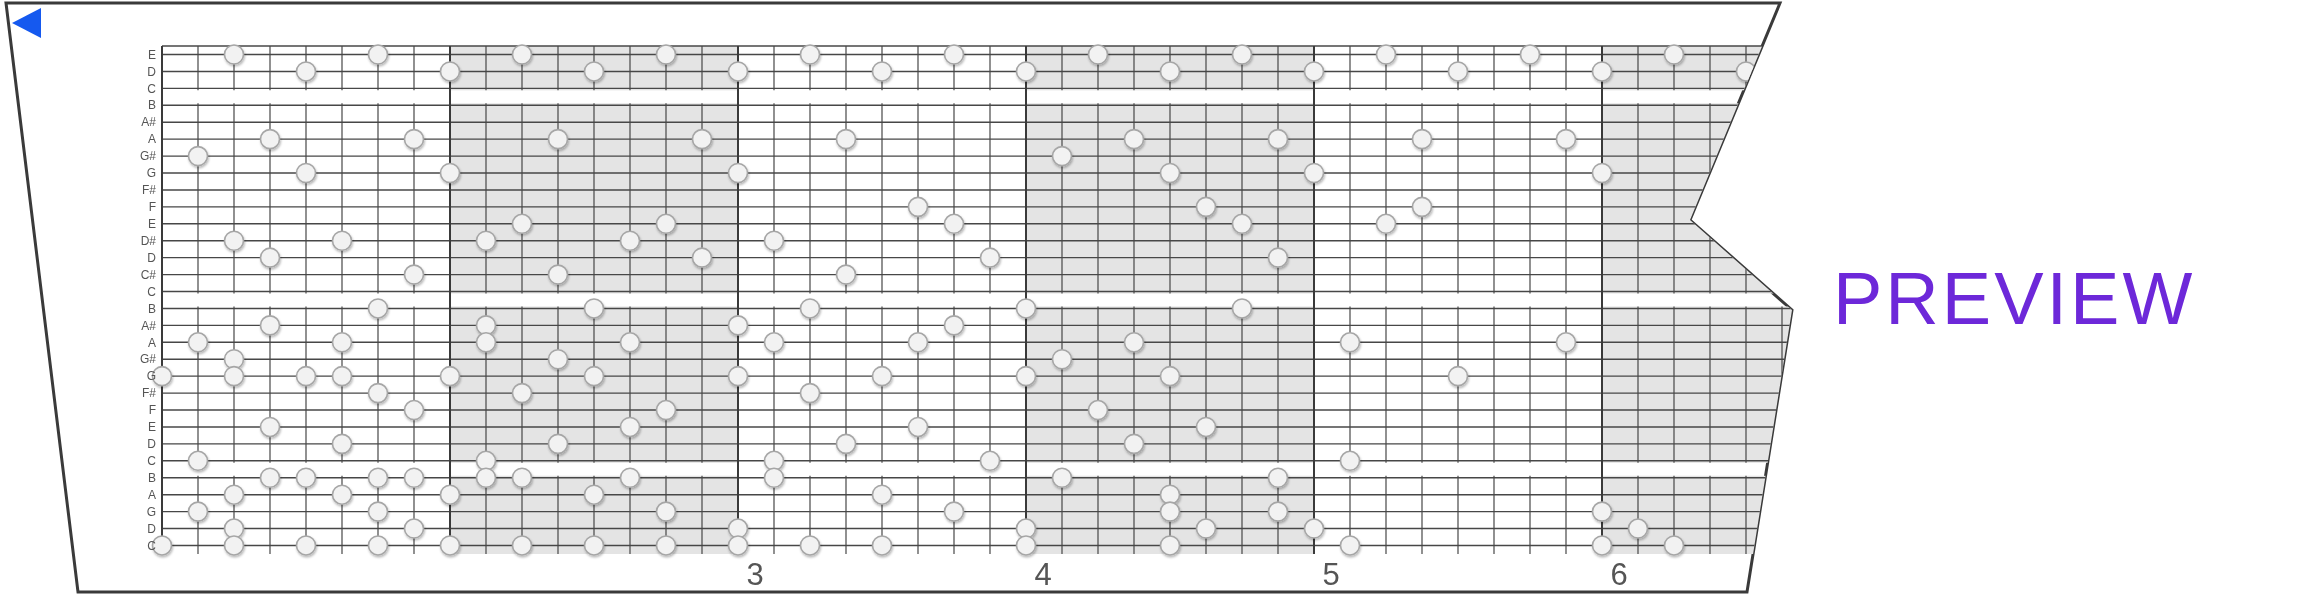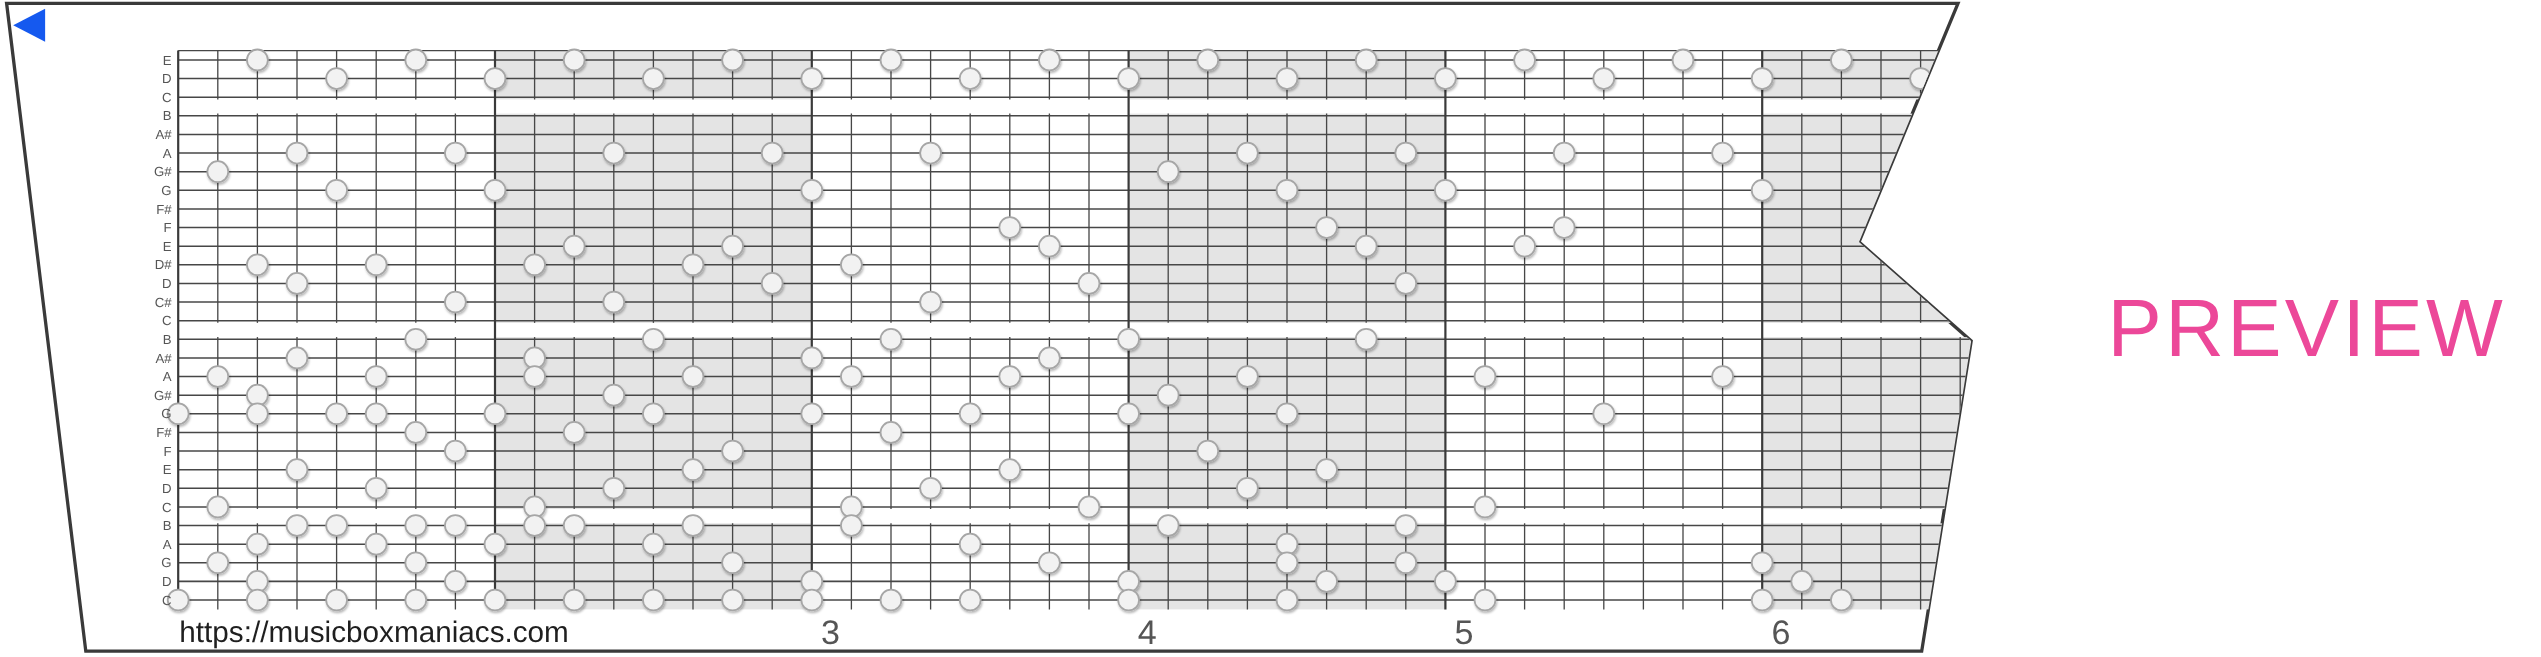--- a/index.html
+++ b/index.html
@@ -4,21 +4,21 @@
 <style>
   html,body{margin:0;padding:0;background:#ffffff;}
   body{width:2310px;height:597px;position:relative;overflow:hidden;
        font-family:"Liberation Sans","DejaVu Sans",sans-serif;}
   #stage{position:absolute;left:0;top:0;width:2310px;height:597px;}
   #gridsvg{position:absolute;left:0;top:0;}
   .title{position:absolute;left:163px;top:6px;font-size:27px;color:#1f1f1f;
          letter-spacing:0.2px;white-space:nowrap;}
   .url{position:absolute;left:163px;top:560px;font-size:27px;color:#1f1f1f;
        white-space:nowrap;}
-  .preview{position:absolute;left:1916px;top:256px;font-size:74px;color:#ec4899;
+  .preview{position:absolute;left:1833px;top:256px;font-size:74px;color:#6d28d9;
            letter-spacing:3px;font-weight:400;white-space:nowrap;}
 </style>
 </head>
 <body>
 
 <div id="stage">
   <svg id="gridsvg" width="2310" height="597" viewBox="0 0 2310 597">
       <defs>
         <clipPath id="stripClip">
           <polygon points="6,3 1780,3 1690,220 1792,310 1747,592 78,592"></polygon>
@@ -430,15 +430,14 @@
       <text x="156" y="498.88" text-anchor="end" font-size="12" fill="#555555" font-family="&quot;Liberation Sans&quot;,sans-serif">A</text>
       <text x="156" y="515.8100000000001" text-anchor="end" font-size="12" fill="#555555" font-family="&quot;Liberation Sans&quot;,sans-serif">G</text>
       <text x="156" y="532.74" text-anchor="end" font-size="12" fill="#555555" font-family="&quot;Liberation Sans&quot;,sans-serif">D</text>
       <text x="156" y="549.6700000000001" text-anchor="end" font-size="12" fill="#555555" font-family="&quot;Liberation Sans&quot;,sans-serif">C</text>
       <text x="755" y="585" text-anchor="middle" font-size="31" fill="#555555" font-family="&quot;Liberation Sans&quot;,sans-serif">3</text>
       <text x="1043" y="585" text-anchor="middle" font-size="31" fill="#555555" font-family="&quot;Liberation Sans&quot;,sans-serif">4</text>
       <text x="1331" y="585" text-anchor="middle" font-size="31" fill="#555555" font-family="&quot;Liberation Sans&quot;,sans-serif">5</text>
       <text x="1619" y="585" text-anchor="middle" font-size="31" fill="#555555" font-family="&quot;Liberation Sans&quot;,sans-serif">6</text>
       <polygon points="41,8 41,38 12,23" fill="#1559ef"></polygon>
     </svg>
-  <div class="url">https://musicboxmaniacs.com</div>
   <div class="preview">PREVIEW</div>
 </div>
 
 </body></html>

